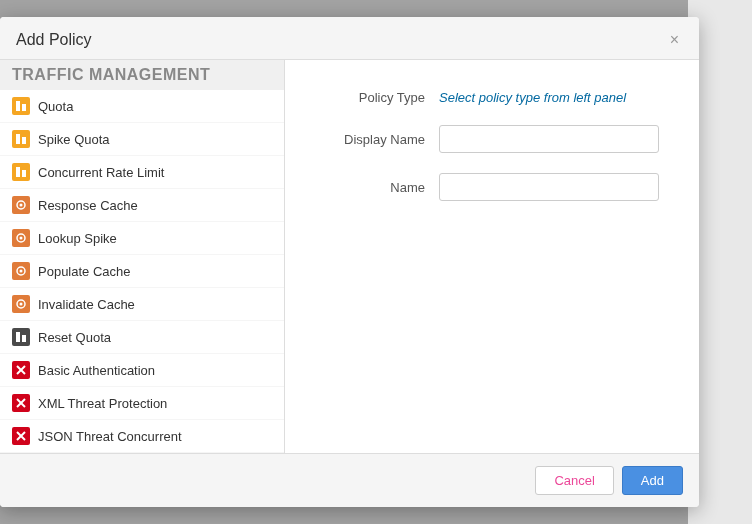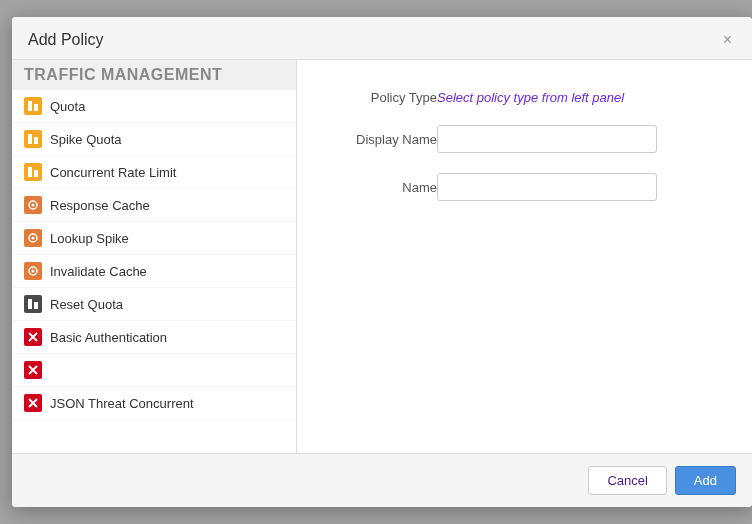--- a/index.html
+++ b/index.html
@@ -9,26 +9,26 @@
       background: #e8e8e8;
       display: flex;
       align-items: center;
       justify-content: center;
       min-height: 100vh;
       width: 752px;
       height: 524px;
       overflow: hidden;
     }
     .modal-overlay {
-      width: 752px;
+      width: 688px;
       height: 524px;
       background: rgba(0,0,0,0.3);
       display: flex;
       align-items: center;
-      justify-content: flex-end;
+      justify-content: flex-start;
       position: fixed;
       top: 0; left: 0;
     }
     .modal {
       background: #f5f5f5;
       border-radius: 4px;
       width: 740px;
       height: 490px;
       box-shadow: 0 4px 20px rgba(0,0,0,0.3);
       display: flex;
@@ -124,26 +124,27 @@
       background: #fff;
     }
     .form-row {
       display: flex;
       align-items: center;
       margin-bottom: 20px;
     }
     .form-label {
       width: 100px;
       text-align: right;
+      margin-right: 14px;
       font-size: 13px;
       color: #555;
     }
     .form-value {
       font-size: 13px;
-      color: #6d28d9;
+      color: #0369a1;
       font-style: italic;
     }
     .form-input {
       width: 220px;
       height: 28px;
       border: 1px solid #ccc;
       border-radius: 3px;
       padding: 4px 8px;
       font-size: 13px;
       outline: none;
@@ -160,21 +161,21 @@
     .btn {
       padding: 6px 18px;
       border-radius: 3px;
       font-size: 13px;
       cursor: pointer;
       border: 1px solid;
     }
     .btn-cancel {
       background: #fff;
       border-color: #ccc;
-      color: #4c1d95;
+      color: #ec4899;
     }
     .btn-add {
       background: #4a90e2;
       border-color: #3a7bc8;
       color: #fff;
     }
   </style>
 </head>
 <body>
 
@@ -236,28 +237,37 @@
           <div class="policy-item">
             <div class="policy-icon" style="background:#e07b39;">
               <svg width="12" height="12" viewBox="0 0 12 12">
                   <circle cx="6" cy="6" r="4" fill="none" stroke="white" stroke-width="1.5"></circle>
                   <circle cx="6" cy="6" r="1.5" fill="white"></circle>
                 </svg>
             </div>
             <span class="policy-label">Lookup Spike</span>
           </div>
 
-
           <div class="policy-item">
             <div class="policy-icon" style="background:#e07b39;">
               <svg width="12" height="12" viewBox="0 0 12 12">
                   <circle cx="6" cy="6" r="4" fill="none" stroke="white" stroke-width="1.5"></circle>
                   <circle cx="6" cy="6" r="1.5" fill="white"></circle>
                 </svg>
             </div>
+            <span class="policy-label">Populate Cache</span>
+          </div>
+
+          <div class="policy-item">
+            <div class="policy-icon" style="background:#e07b39;">
+              <svg width="12" height="12" viewBox="0 0 12 12">
+                  <circle cx="6" cy="6" r="4" fill="none" stroke="white" stroke-width="1.5"></circle>
+                  <circle cx="6" cy="6" r="1.5" fill="white"></circle>
+                </svg>
+            </div>
             <span class="policy-label">Invalidate Cache</span>
           </div>
 
           <div class="policy-item">
             <div class="policy-icon" style="background:#4a4a4a;">
               <svg width="12" height="12" viewBox="0 0 12 12">
                   <rect x="1" y="1" width="4" height="10" fill="white"></rect>
                   <rect x="7" y="4" width="4" height="7" fill="white"></rect>
                 </svg>
             </div>
@@ -275,20 +285,21 @@
             <span class="policy-label">Basic Authentication</span>
           </div>
 
           <div class="policy-item">
             <div class="policy-icon" style="background:#d0021b;">
               <svg width="12" height="12" viewBox="0 0 12 12">
                   <line x1="2" y1="2" x2="10" y2="10" stroke="white" stroke-width="2"></line>
                   <line x1="10" y1="2" x2="2" y2="10" stroke="white" stroke-width="2"></line>
                 </svg>
             </div>
+            <span class="policy-label">XML Threat Protection</span>
           </div>
 
           <div class="policy-item">
             <div class="policy-icon" style="background:#d0021b;">
               <svg width="12" height="12" viewBox="0 0 12 12">
                   <line x1="2" y1="2" x2="10" y2="10" stroke="white" stroke-width="2"></line>
                   <line x1="10" y1="2" x2="2" y2="10" stroke="white" stroke-width="2"></line>
                 </svg>
             </div>
             <span class="policy-label">JSON Threat Concurrent</span>

